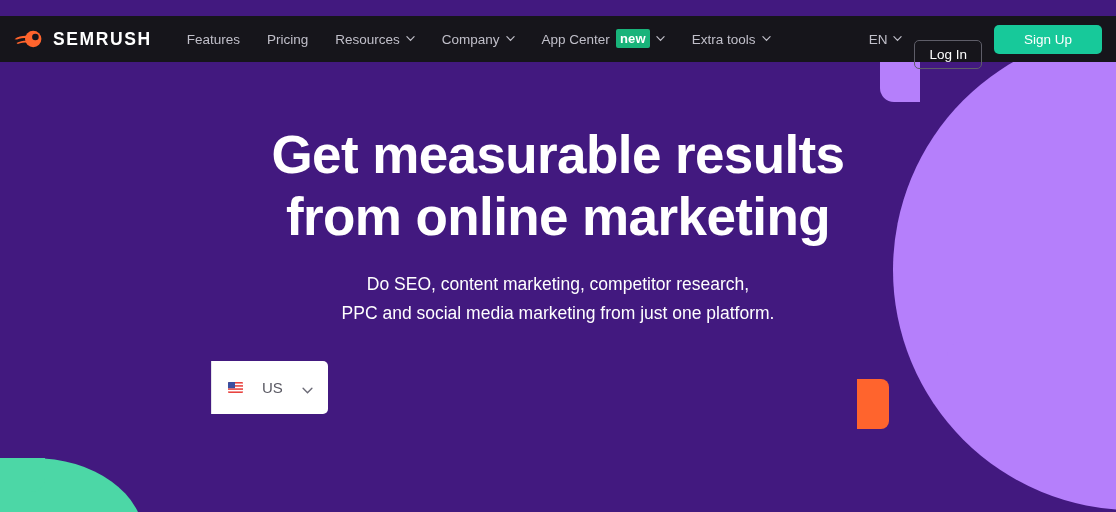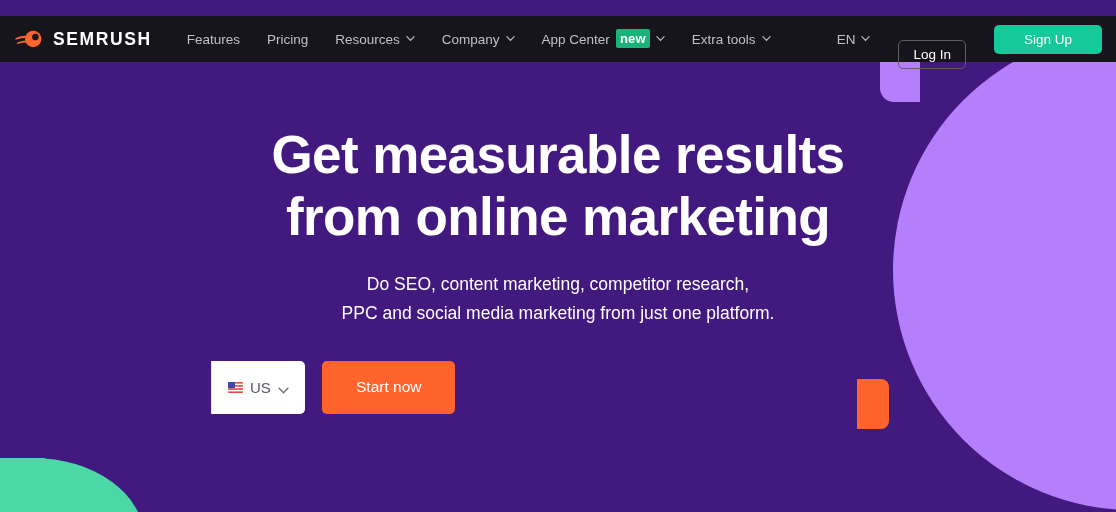--- a/index.html
+++ b/index.html
@@ -82,21 +82,21 @@
     background:#19b37a;
     color:#ffffff;
     font-size:13px;
     font-weight:bold;
     line-height:1;
     padding:3px 4px 3px 4px;
     border-radius:2px;
     letter-spacing:0.2px;
     position:relative; top:-1px;
   }
-  .nav-right { margin-left:auto; display:flex; align-items:center; gap:28px; margin-right:14px; }
+  .nav-right { margin-left:auto; display:flex; align-items:center; gap:12px; margin-right:14px; }
   .lang { display:flex; align-items:center; gap:6px; color:#c0bfc9; font-size:13.5px; cursor:pointer; }
   .btn-login {
     border:1px solid #5e5d68;
     color:#ffffff;
     background:transparent;
     font-size:13.5px;
     font-family:"Liberation Sans", sans-serif;
     border-radius:5px;
     padding:6px 14px;
     cursor:pointer;
@@ -158,21 +158,21 @@
     font-size:15px;
     font-family:"Liberation Sans", sans-serif;
     color:#44434d;
     background:transparent;
   }
   .search-input::placeholder { color:#a9a8b3; }
   .country-select {
     background:#ffffff;
     border-radius:0 5px 5px 0;
     border-left:1px solid #e4e3ea;
-    display:flex; align-items:center; gap:7px;
+    display:flex; align-items:center; gap:19px;
     padding:0 15px 0 16px;
     cursor:pointer;
     min-width:94px;
   }
   .flag {
     width:15px; height:11px;
     display:block;
     border-radius:1px;
     flex:0 0 auto;
   }
@@ -310,19 +310,18 @@
           </svg>
         </span>
         <span class="country-code">US</span>
         <span class="chev-dark">
           <svg width="11" height="11" viewBox="0 0 10 10">
               <path d="M1 3 L5 7 L9 3" stroke="#6c6b77" stroke-width="1.3" fill="none" stroke-linecap="round"></path>
             </svg>
         </span>
       </div>
 
-      <button class="btn-start">Start now</button>
 
     </div>
 
   </div>
 
 </div>
 
 </body></html>

